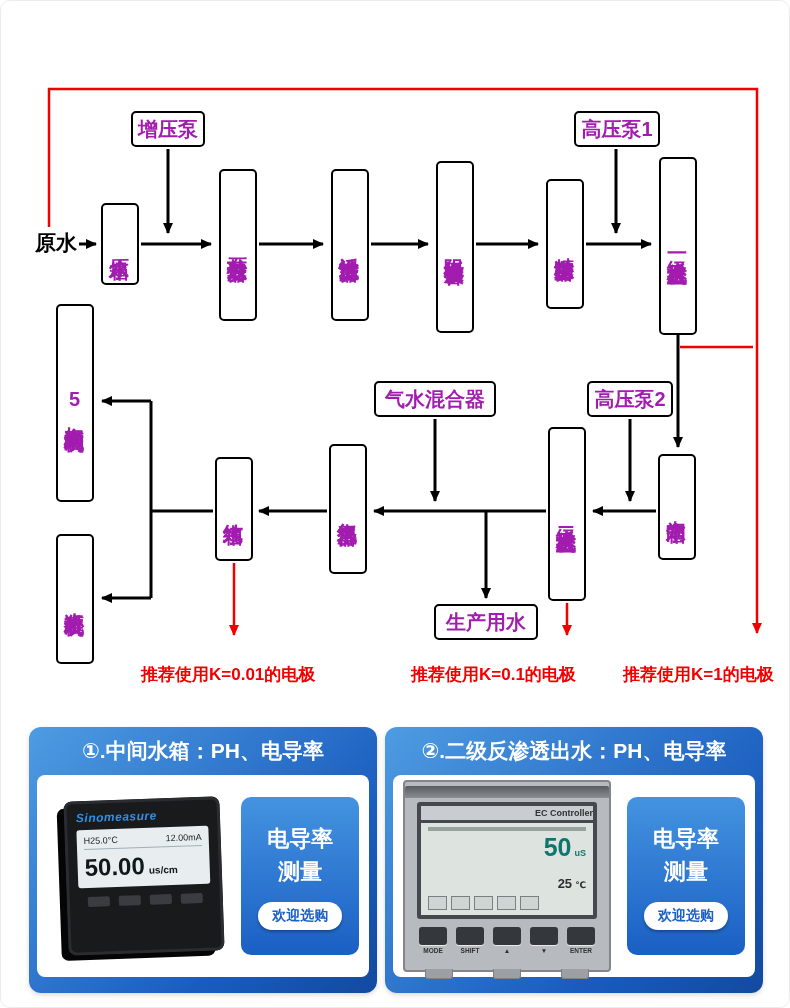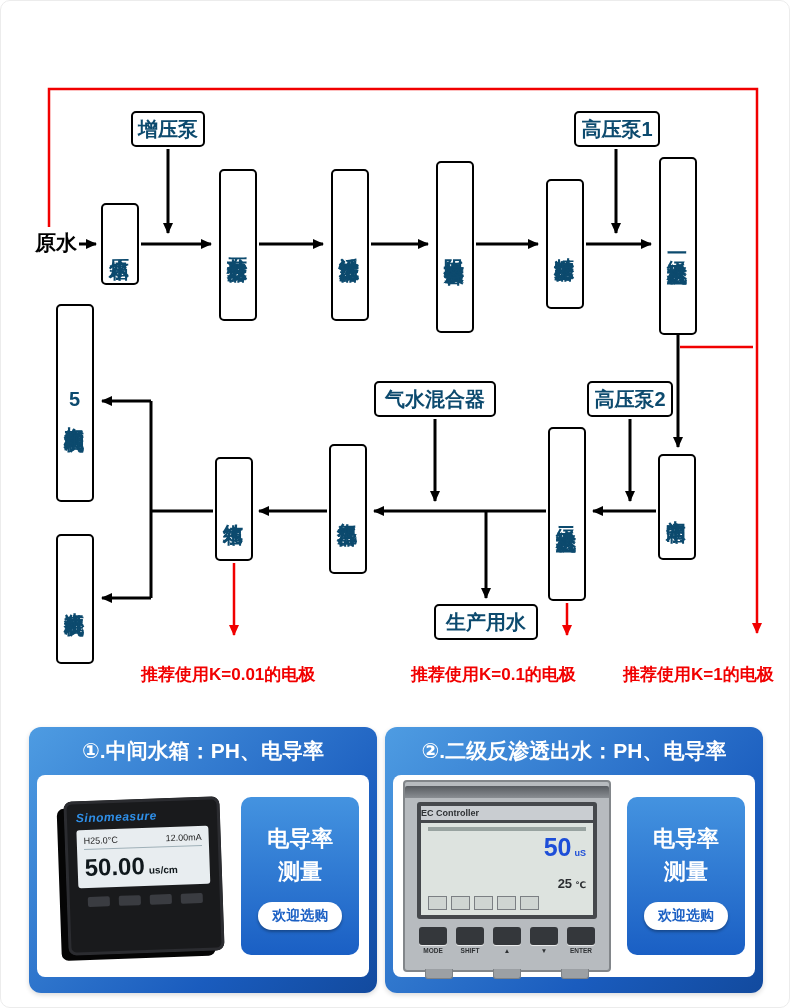--- a/index.html
+++ b/index.html
@@ -11,21 +11,21 @@
   .titlebar {
     position:absolute; left:8px; top:18px; width:470px; height:46px;
     background:linear-gradient(90deg,#0f57c0,#1b79de);
     color:#fff; font-size:29px; font-weight:bold; line-height:46px;
     padding-left:28px; box-sizing:border-box; border-radius:3px;
   }
   .wires { position:absolute; left:0; top:0; pointer-events:none; }
   .node {
     position:absolute; border:2px solid #000; background:#fff; border-radius:5px;
     display:flex; align-items:center; justify-content:center;
-    font-weight:bold; color:#0c4a6e; font-size:20px; box-sizing:border-box; white-space:nowrap;
+    font-weight:bold; color:#a21caf; font-size:20px; box-sizing:border-box; white-space:nowrap;
   }
   .node.v { writing-mode:vertical-rl; text-orientation:upright; letter-spacing:1px; white-space:normal; }
   .plain { position:absolute; font-weight:bold; font-size:21px; color:#000; }
   .knote { position:absolute; color:#f10000; font-weight:bold; font-size:17px; white-space:nowrap; }
 
   .panel { position:absolute; border-radius:12px; box-sizing:border-box;
     background:linear-gradient(135deg,#4e9ce2 0%,#1a5cbe 70%,#124a9e 100%);
     padding:0 8px 8px; box-shadow:0 2px 5px rgba(0,0,0,.15); }
   .panel-header { height:48px; display:flex; align-items:center; justify-content:center;
     color:#fff; font-weight:bold; font-size:21px; white-space:nowrap; }
@@ -54,24 +54,24 @@
   .dev1-val { font-size:24px; font-weight:bold; color:#10181c; }
   .dev1-unit { font-size:10px; color:#10181c; font-weight:bold; }
   .dev1-btns { display:flex; gap:9px; margin-top:9px; justify-content:center; }
   .dev1-btns i { width:22px; height:10px; background:#3a3c41; border-radius:2px; }
 
   
   .dev2 { width:208px; height:192px; background:#b7bbbf; border:2px solid #82868a; border-radius:4px;
     padding:4px 12px 8px; box-sizing:border-box; position:relative; }
   .dev2-topbar { height:12px; margin:0 -12px 4px; background:linear-gradient(180deg,#585c61,#8a8e93); border-radius:2px 2px 0 0; }
   .dev2-screen { background:#45484c; border-radius:3px; padding:4px; }
-  .dev2-title { background:#c9cdd1; text-align:left; font-size:9px; font-weight:bold; color:#2e3134; padding:2px 0; }
+  .dev2-title { background:#c9cdd1; text-align:right; font-size:9px; font-weight:bold; color:#2e3134; padding:2px 0; }
   .dev2-lcd { background:#dde3df; margin-top:3px; padding:4px 7px 5px; }
   .dev2-lcd-line { height:4px; background:#98a3a0; margin-bottom:4px; }
-  .dev2-val { text-align:right; font-size:25px; font-weight:bold; color:#1d4ed8; line-height:1; }
+  .dev2-val { text-align:right; font-size:25px; font-weight:bold; color:#0f766e; line-height:1; }
   .dev2-unit { font-size:9px; font-weight:bold; margin-left:3px; }
   .dev2-temp { text-align:right; font-size:13px; font-weight:bold; color:#2b2e31; margin-top:16px; }
   .dev2-tabs { display:flex; gap:4px; margin-top:5px; }
   .dev2-tabs i { width:17px; height:12px; border:1px solid #7b7f83; background:#cfd5d2; }
   .dev2-btns { display:flex; justify-content:space-between; margin-top:8px; }
   .dev2-btnwrap { display:flex; flex-direction:column; align-items:center; width:32px; }
   .dev2-btn { width:28px; height:18px; background:#34373b; border-radius:3px; box-shadow:0 1px 0 #e8e9ea; }
   .dev2-btnlabel { font-size:6.5px; font-weight:bold; color:#2e3134; margin-top:2px; }
   .dev2-feet { position:absolute; left:0; right:0; bottom:-9px; display:flex; justify-content:space-around; }
   .dev2-feet i { width:26px; height:9px; background:#9ca0a4; border:1px solid #7e8286; border-top:none; border-radius:0 0 3px 3px; }

